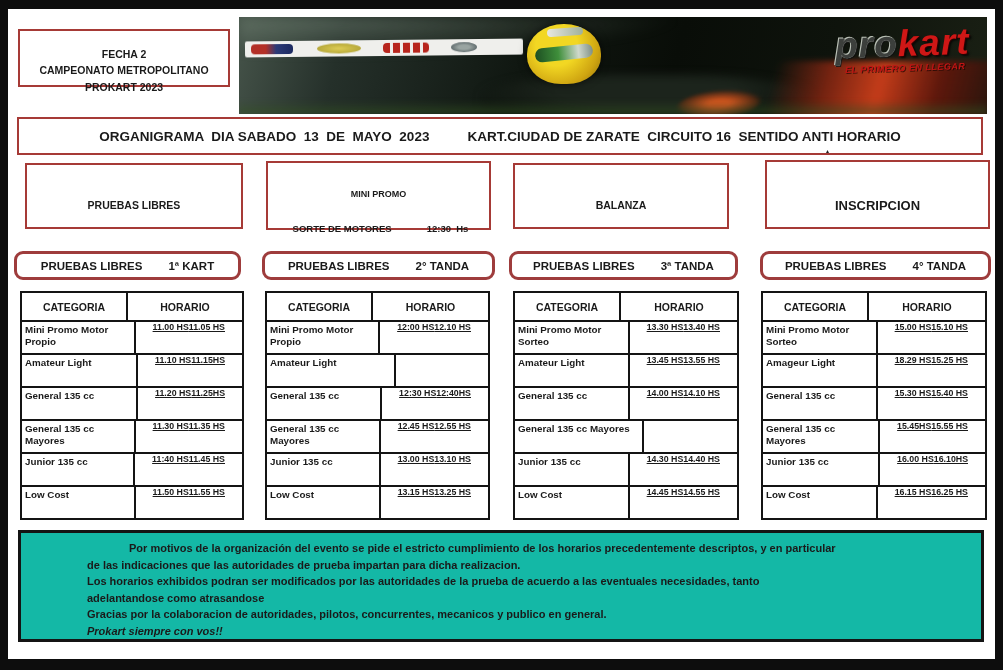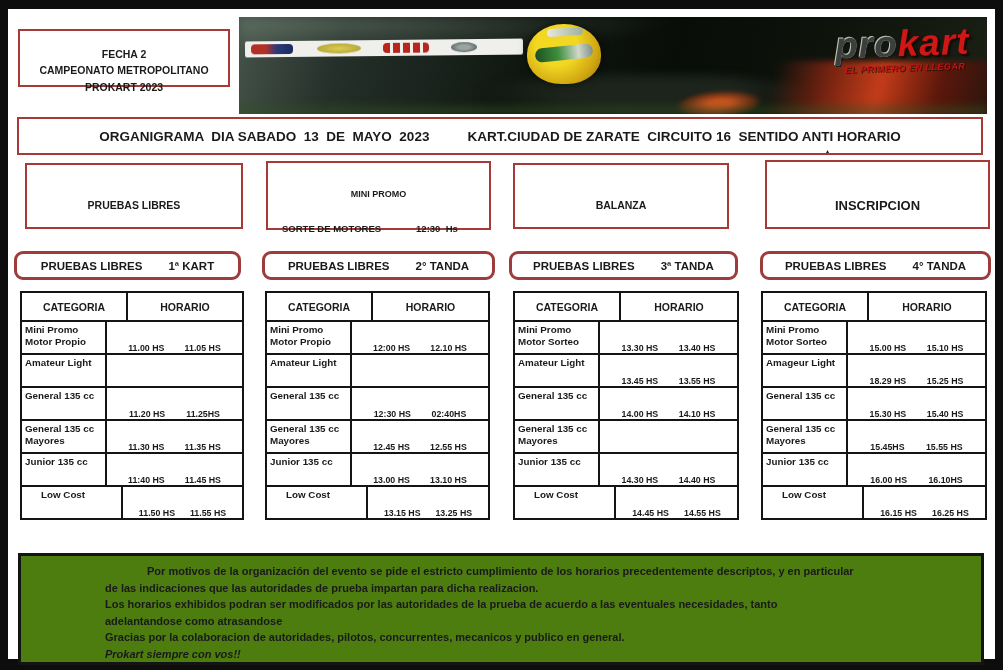--- a/index.html
+++ b/index.html
@@ -60,21 +60,21 @@
   .stray-mark{left:818px;top:140px;width:6px;height:5px;font-size:6px;color:#222;line-height:5px;}
 
   
   .info-box{top:154px;height:66px;box-sizing:border-box;text-align:center;
     font-weight:bold;font-size:10.5px;white-space:pre;}
   .ib-title{margin-top:10px;}
   .ib-time{margin-top:16px;}
   .ib1{left:17px;width:218px;}
   .ib2{left:258px;width:225px;top:152px;height:69px;font-size:9.5px;}
   .ib2 .ib-title{margin-top:4px;font-size:9px;}
-  .mp-row{display:flex;justify-content:flex-start;padding:1.5px 10px 0 14px;white-space:pre;gap:35px;}
+  .mp-row{display:flex;justify-content:center;padding:1.5px 10px 0 14px;white-space:pre;gap:35px;}
   .ib3{left:505px;width:216px;}
   .ib4{left:757px;width:225px;top:151px;height:69px;}
   .ib4 .ib-title{margin-top:12px;font-size:13px;}
   .ib4 .ib-time{margin-top:14px;font-size:10px;}
 
   
   .tanda-head{top:242px;height:29px;border:3px solid #9e3c3c;border-radius:9px;
     box-sizing:border-box;display:flex;align-items:center;justify-content:center;gap:26px;
     font-size:11.5px;font-weight:bold;background:#fff;}
   .th1{left:6px;width:227px;}
@@ -88,30 +88,30 @@
   .kt1{left:12px;width:224px;}
   .kt2{left:257px;width:225px;}
   .kt3{left:505px;width:226px;}
   .kt4{left:753px;width:226px;}
   .thead{display:flex;height:27px;min-height:27px;border-bottom:2px solid #141414;
     font-size:10.5px;font-weight:bold;}
   .thead div{display:flex;align-items:center;justify-content:center;}
   .hcat{width:106px;border-right:2px solid #141414;box-sizing:border-box;}
   .hhor{flex:1;text-align:center;}
   .trow{flex:1;display:flex;border-bottom:2px solid #141414;}
-  .trow:last-child{border-bottom:none;margin-left:16px;}
-  .tcat{width:85px;border-right:2px solid #141414;box-sizing:border-box;
+  .trow:last-child{border-bottom:none;}
+  .tcat{width:129px;border-right:2px solid #141414;box-sizing:border-box;
     font-size:9.8px;font-weight:bold;line-height:1.2;padding:2px 1px 0 3px;}
-  .ttime{flex:1;display:flex;align-items:flex-end;justify-content:space-evenly;
-    font-size:8.8px;font-weight:bold;white-space:nowrap;padding:0 1px;}
-
-  
-  .footer-note{left:10px;top:544px;width:966px;height:112px;box-sizing:border-box;
-    background:#4d7c0f;border:3px solid #141414;font-size:11px;font-weight:bold;
-    padding:7px 12px 0 84px;line-height:1.5;}
+  .ttime{flex:1;display:flex;align-items:flex-start;justify-content:space-evenly;
+    font-size:8.8px;font-weight:bold;white-space:nowrap;padding:0 17px;text-decoration:underline;}
+
+  
+  .footer-note{left:10px;top:521px;width:966px;height:112px;box-sizing:border-box;
+    background:#14b8a6;border:3px solid #141414;font-size:11px;font-weight:bold;
+    padding:7px 12px 0 66px;line-height:1.5;}
   .fn-indent{padding-left:42px;}
   .fn-sign{font-style:italic;}
 </style>
 </head>
 <body>
 
 <div class="page">
 
   <div class="abs redbox fecha-box">
     <div>FECHA 2</div>
@@ -202,20 +202,24 @@
     </div>
   <div class="trow">
         <div class="tcat">Mini Promo Motor Propio</div>
         <div class="ttime">
           <span>11.00 HS</span>
           <span>11.05 HS</span>
         </div>
       </div>
       <div class="trow">
         <div class="tcat">Amateur Light</div>
+        <div class="ttime">
+          <span>11.10 HS</span>
+          <span>11.15HS</span>
+        </div>
       </div>
       <div class="trow">
         <div class="tcat">General 135 cc</div>
         <div class="ttime">
           <span>11.20 HS</span>
           <span>11.25HS</span>
         </div>
       </div>
       <div class="trow">
         <div class="tcat">General 135 cc Mayores</div>
@@ -251,21 +255,21 @@
           <span>12.10 HS</span>
         </div>
       </div>
       <div class="trow">
         <div class="tcat">Amateur Light</div>
       </div>
       <div class="trow">
         <div class="tcat">General 135 cc</div>
         <div class="ttime">
           <span>12:30 HS</span>
-          <span>02:40HS</span>
+          <span>12:40HS</span>
         </div>
       </div>
       <div class="trow">
         <div class="tcat">General 135 cc Mayores</div>
         <div class="ttime">
           <span>12.45 HS</span>
           <span>12.55 HS</span>
         </div>
       </div>
       <div class="trow">

